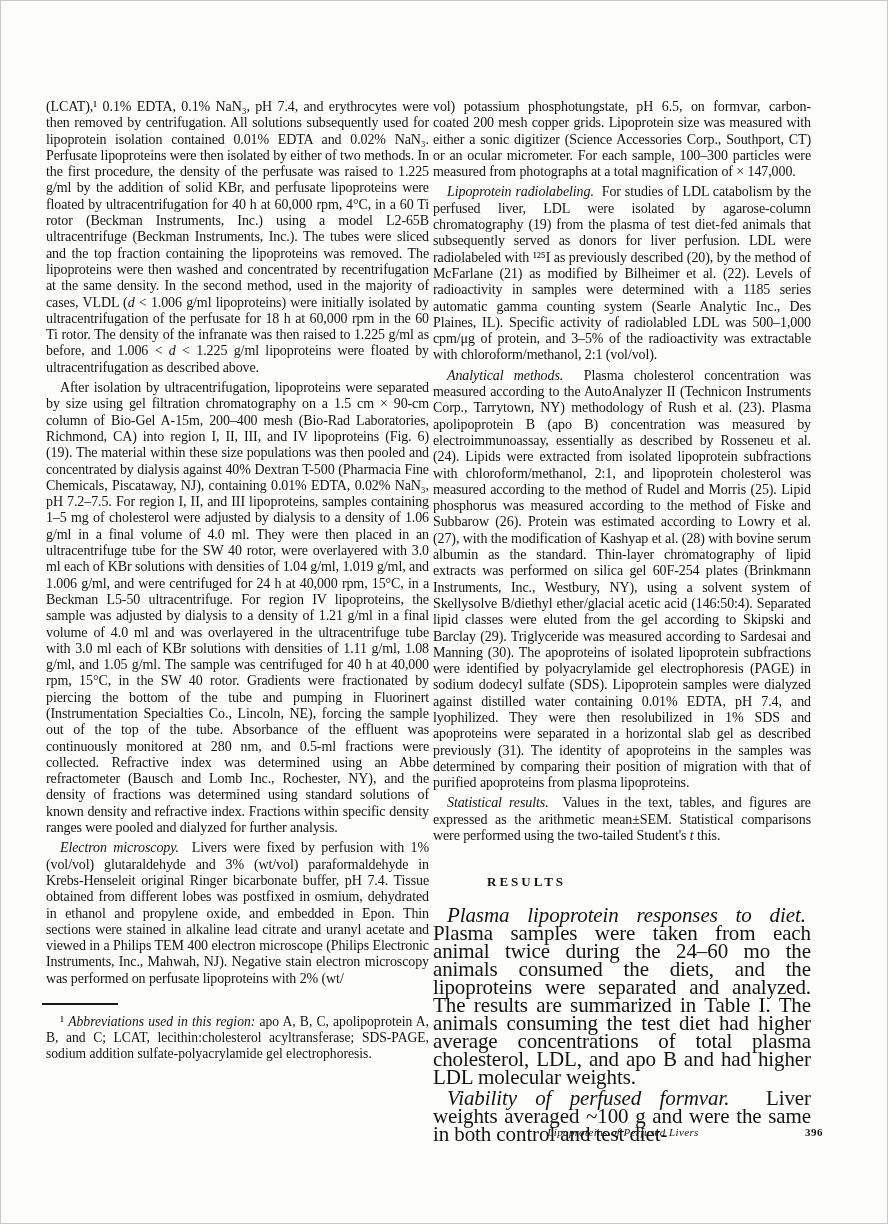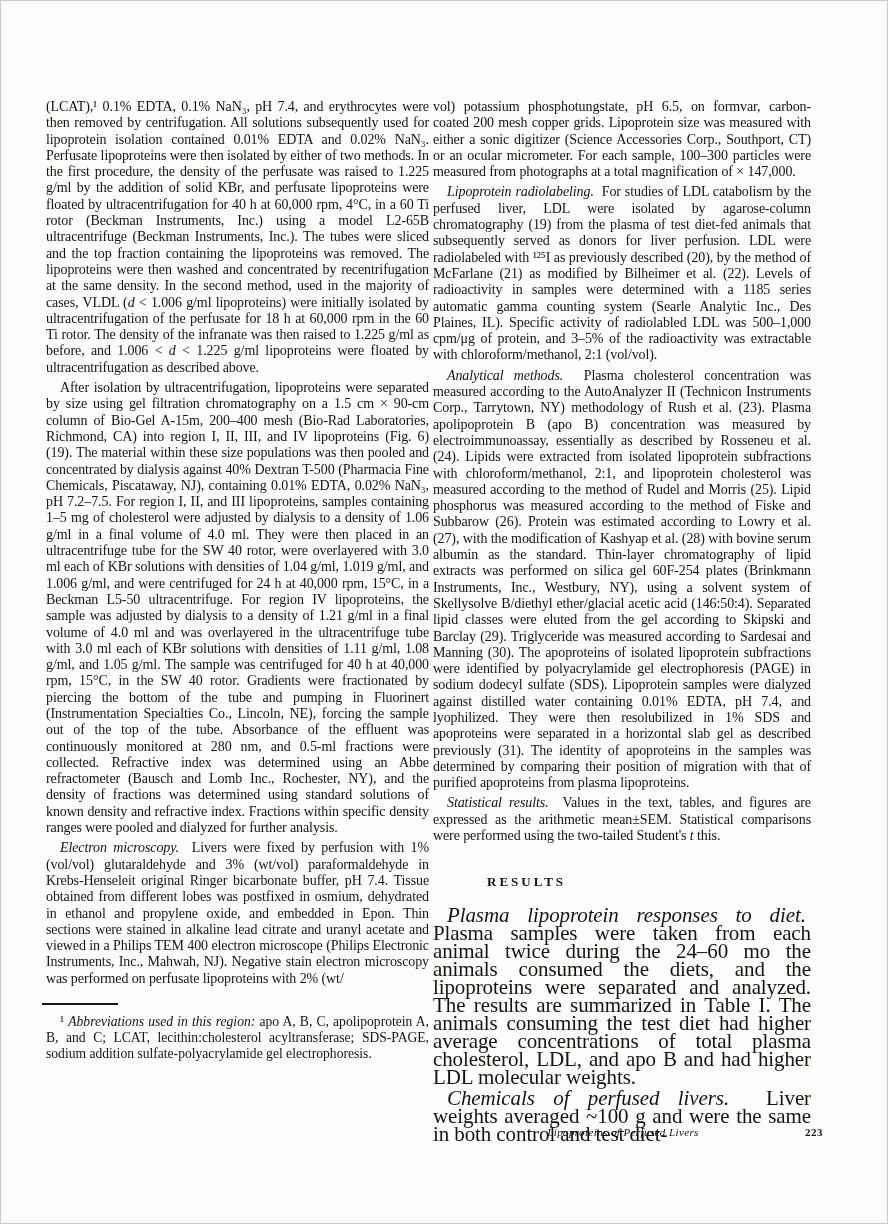--- a/index.html
+++ b/index.html
@@ -89,20 +89,20 @@
 <div class="col col-right">
   <div>
       <p class="body-text"><span>vol) potassium phosphotungstate, pH 6.5, on formvar, carbon-coated 200 mesh copper grids. Lipoprotein size was measured with either a sonic digitizer (Science Accessories Corp., Southport, CT) or an ocular micrometer. For each sample, 100–300 particles were measured from photographs at a total magnification of × 147,000.</span></p>
       <p class="body-text indent"><i>Lipoprotein radiolabeling.</i><span>&nbsp; For studies of LDL catabolism by the perfused liver, LDL were isolated by agarose-column chromatography (19) from the plasma of test diet-fed animals that subsequently served as donors for liver perfusion. LDL were radiolabeled with ¹²⁵I as previously described (20), by the method of McFarlane (21) as modified by Bilheimer et al. (22). Levels of radioactivity in samples were determined with a 1185 series automatic gamma counting system (Searle Analytic Inc., Des Plaines, IL). Specific activity of radiolabled LDL was 500–1,000 cpm/μg of protein, and 3–5% of the radioactivity was extractable with chloroform/methanol, 2:1 (vol/vol).</span></p>
       <p class="body-text indent"><i>Analytical methods.</i><span>&nbsp; Plasma cholesterol concentration was measured according to the AutoAnalyzer II (Technicon Instruments Corp., Tarrytown, NY) methodology of Rush et al. (23). Plasma apolipoprotein B (apo B) concentration was measured by electroimmunoassay, essentially as described by Rosseneu et al. (24). Lipids were extracted from isolated lipoprotein subfractions with chloroform/methanol, 2:1, and lipoprotein cholesterol was measured according to the method of Rudel and Morris (25). Lipid phosphorus was measured according to the method of Fiske and Subbarow (26). Protein was estimated according to Lowry et al. (27), with the modification of Kashyap et al. (28) with bovine serum albumin as the standard. Thin-layer chromatography of lipid extracts was performed on silica gel 60F-254 plates (Brinkmann Instruments, Inc., Westbury, NY), using a solvent system of Skellysolve B/diethyl ether/glacial acetic acid (146:50:4). Separated lipid classes were eluted from the gel according to Skipski and Barclay (29). Triglyceride was measured according to Sardesai and Manning (30). The apoproteins of isolated lipoprotein subfractions were identified by polyacrylamide gel electrophoresis (PAGE) in sodium dodecyl sulfate (SDS). Lipoprotein samples were dialyzed against distilled water containing 0.01% EDTA, pH 7.4, and lyophilized. They were then resolubilized in 1% SDS and apoproteins were separated in a horizontal slab gel as described previously (31). The identity of apoproteins in the samples was determined by comparing their position of migration with that of purified apoproteins from plasma lipoproteins.</span></p>
       <p class="body-text indent"><i>Statistical results.</i><span>&nbsp; Values in the text, tables, and figures are expressed as the arithmetic mean±SEM. Statistical comparisons were performed using the two-tailed Student's </span><i>t</i><span> this.</span></p>
     </div>
   <h2 class="results-heading">RESULTS</h2>
   <div>
       <p class="results-text indent"><i>Plasma lipoprotein responses to diet.</i><span>&nbsp; Plasma samples were taken from each animal twice during the 24–60 mo the animals consumed the diets, and the lipoproteins were separated and analyzed. The results are summarized in Table I. The animals consuming the test diet had higher average concentrations of total plasma cholesterol, LDL, and apo B and had higher LDL molecular weights.</span></p>
-      <p class="results-text indent"><i>Chemicals of perfused livers.</i><span>&nbsp; Liver weights averaged ~100 g and were the same in both control and test diet-</span></p>
+      <p class="results-text indent"><i>Viability of perfused formvar.</i><span>&nbsp; Liver weights averaged ~100 g and were the same in both control and test diet-</span></p>
     </div>
 </div>
 
 <div class="page-footer">
   <span class="running-title">Lipoproteins of Perfused Livers</span>
-  <span class="page-number">223</span>
+  <span class="page-number">396</span>
 </div>
 
 </body></html>

